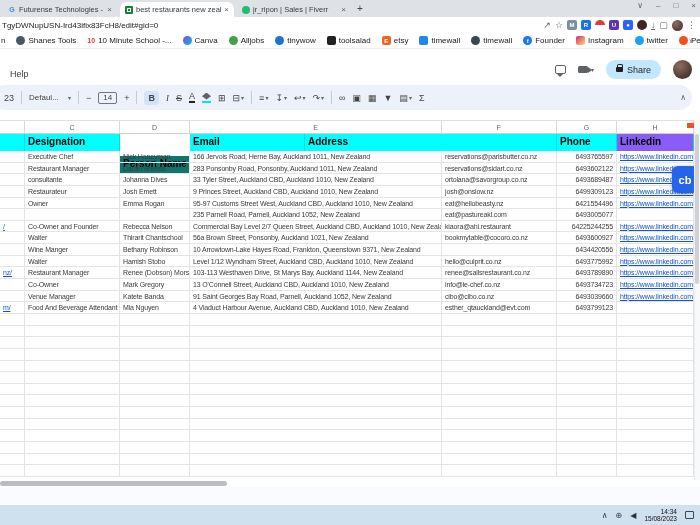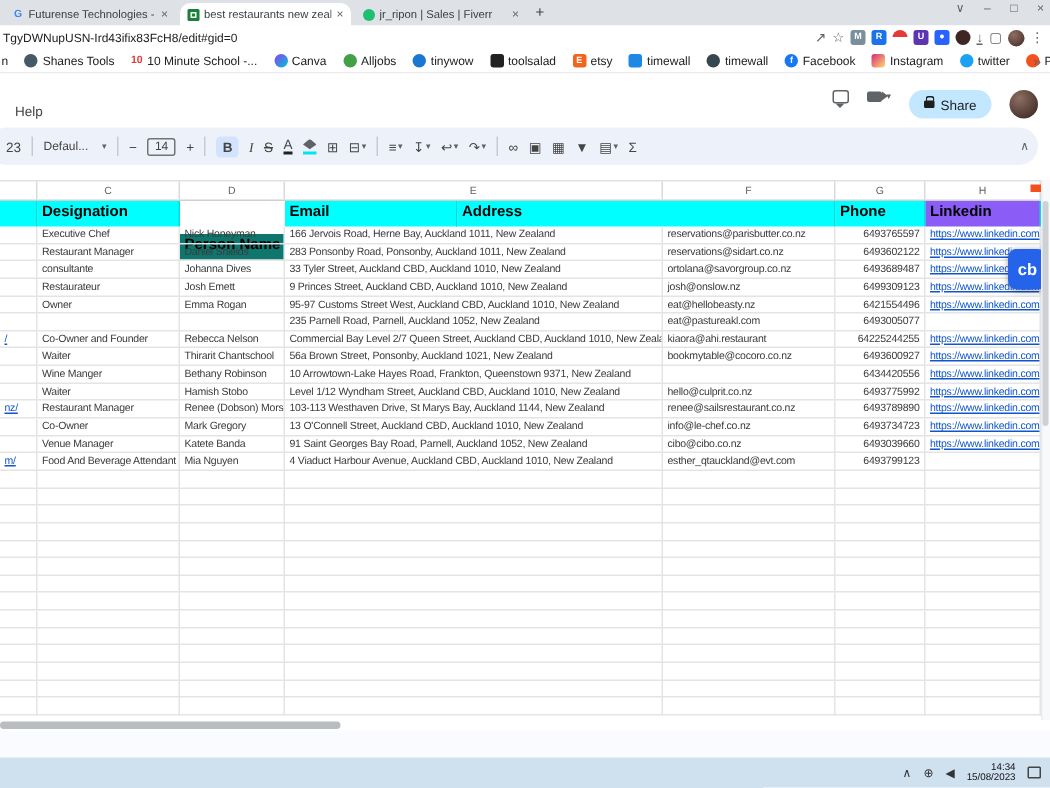--- a/index.html
+++ b/index.html
@@ -46,21 +46,21 @@
   .bico { width:9px; height:9px; display:inline-flex; align-items:center;
     justify-content:center; font-size:6px; font-weight:bold; color:#fff; flex:0 0 auto; }
   .bico.circle { border-radius:50%; }
   .bico.square { border-radius:2px; }
   .btxt { font-size:7px; font-weight:bold; }
   #bmoverflow { position:absolute; right:6px; font-size:9px; color:#5f6368; }
   
   #gshead { position:absolute; top:49px; left:0; width:700px; height:35px; background:#fff; }
   #menuhelp { position:absolute; left:10px; top:20px; font-size:9px; color:#444; }
   #headactions { position:absolute; right:8px; top:11px; display:flex;
-    align-items:flex-start; gap:12px; }
+    align-items:center; gap:12px; }
   .cmt { width:11px; height:9px; border:1.5px solid #5f6368; border-radius:2px; position:relative; }
   .cmt::after { content:""; position:absolute; left:1px; bottom:-4px;
     border-left:3px solid transparent; border-right:3px solid transparent;
     border-top:3px solid #5f6368; }
   .camwrap { display:flex; align-items:center; gap:3px; }
   .cam { width:10px; height:7px; background:#5f6368; border-radius:1.5px; position:relative; }
   .cam::after { content:""; position:absolute; right:-4px; top:0.5px;
     border-left:4px solid #5f6368; border-top:3px solid transparent;
     border-bottom:3px solid transparent; }
   .caret { font-size:6px; color:#5f6368; }
@@ -213,21 +213,21 @@
     <span class="bm">
       <span class="bico square" style="background: rgb(30, 136, 229);"></span>
       <span class="blabel">timewall</span>
     </span>
     <span class="bm">
       <span class="bico circle" style="background: rgb(55, 71, 79);"></span>
       <span class="blabel">timewall</span>
     </span>
     <span class="bm">
       <span class="bico circle" style="background: rgb(24, 119, 242); color: rgb(255, 255, 255);">f</span>
-      <span class="blabel">Facebook</span>
+      <span class="blabel">Founder</span>
     </span>
     <span class="bm">
       <span class="bico square" style="background: linear-gradient(135deg, rgb(214, 41, 118), rgb(254, 218, 117));"></span>
       <span class="blabel">Instagram</span>
     </span>
     <span class="bm">
       <span class="bico circle" style="background: rgb(29, 161, 242);"></span>
       <span class="blabel">twitter</span>
     </span>
     <span class="bm">

